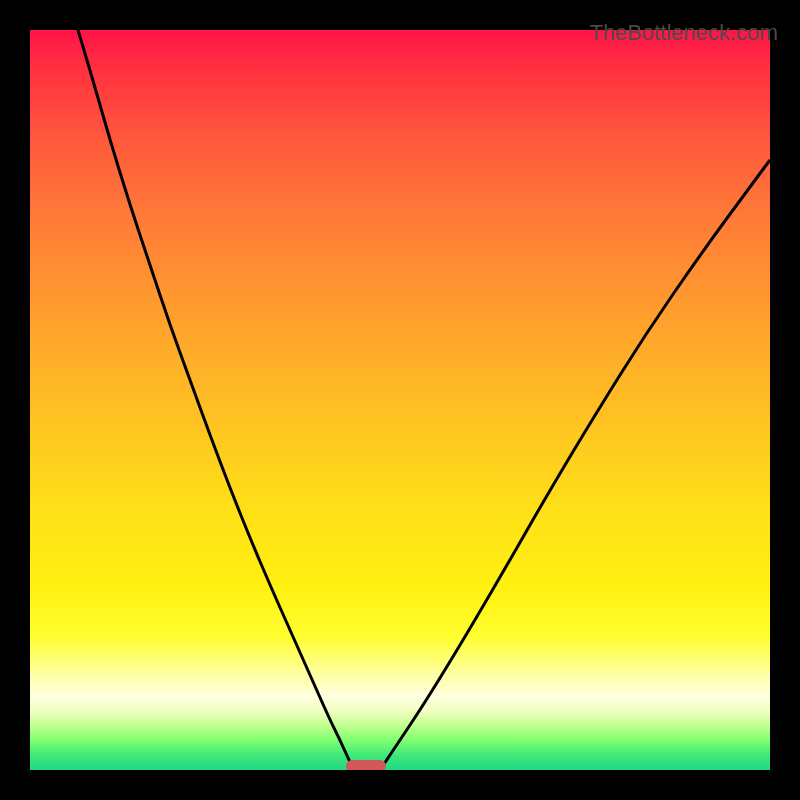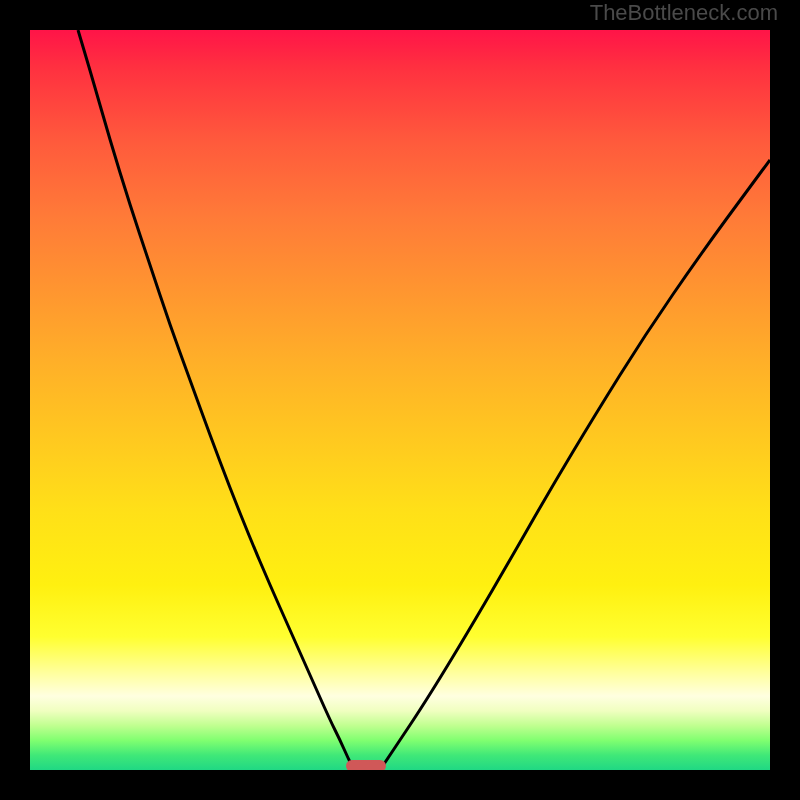--- a/index.html
+++ b/index.html
@@ -9,21 +9,21 @@
     }
     body {
       width: 800px;
       height: 800px;
       background: #000;
       position: relative;
       overflow: hidden;
     }
     .watermark {
       position: absolute;
-      top: 0;
+      top: 20px;
       right: 22px;
       color: #4a4a4a;
       font-family: Arial, sans-serif;
       font-size: 22px;
       font-weight: 500;
       z-index: 10;
     }
     .chart-container {
       position: absolute;
       top: 30px;

